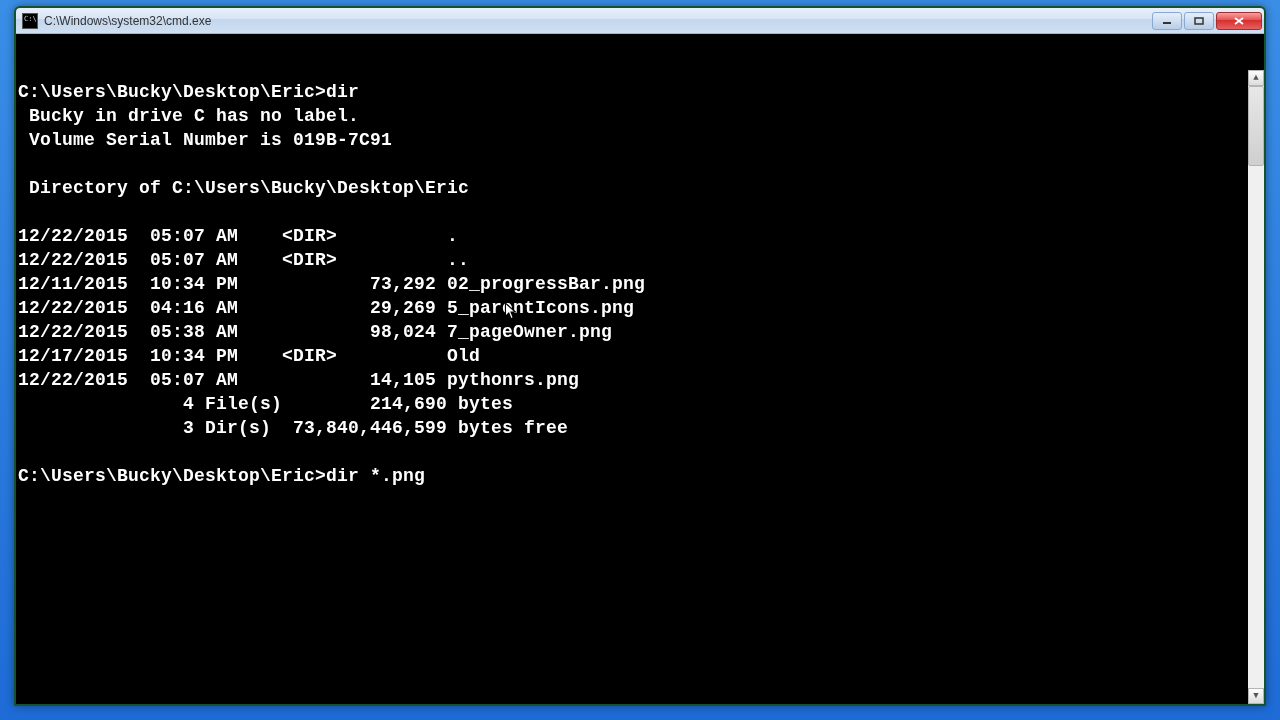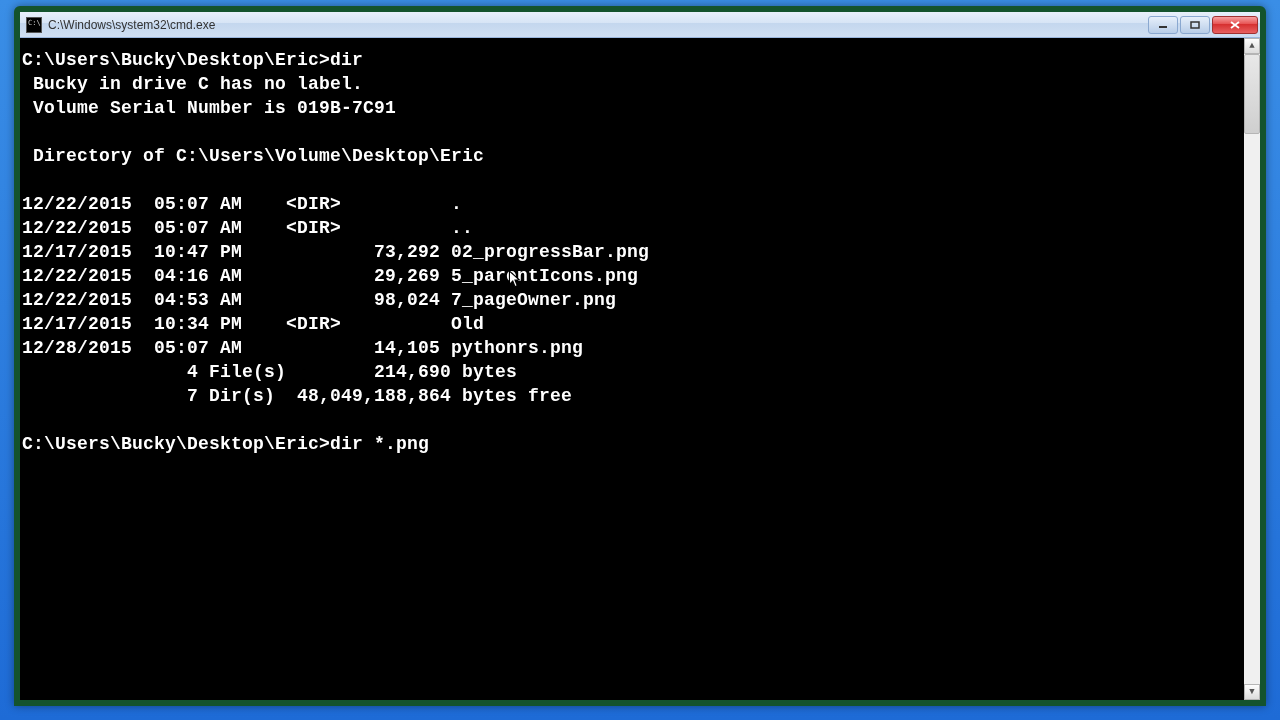--- a/index.html
+++ b/index.html
@@ -8,26 +8,27 @@
     height: 720px;
     background: linear-gradient(to bottom, #3a8ee6 0%, #1e6bd6 100%);
     font-family: "Consolas", "Courier New", monospace;
     overflow: hidden;
     padding: 6px 14px 14px 14px;
   }
   .window {
     width: 100%;
     height: 100%;
     background: #000;
-    border: 6px solid #14532d;
+    border: 2px solid #14532d;
     border-radius: 6px 6px 0 0;
     box-shadow: 0 0 8px rgba(0,0,0,0.4);
     display: flex;
     flex-direction: column;
     overflow: hidden;
+    gap: 36px;
   }
   .titlebar {
     height: 26px;
     background: linear-gradient(to bottom, #e8f0fb 0%, #d6e4f5 45%, #c4d7ee 46%, #d0dff2 100%);
     display: flex;
     align-items: center;
     padding: 0 2px 0 6px;
     border-bottom: 1px solid #9ab6dd;
   }
   .app-icon {
@@ -146,31 +147,31 @@
           </svg>
       </div>
     </div>
   </div>
 
   <div class="console-area">
     <div class="console"><span>C:\Users\Bucky\Desktop\Eric&gt;</span><span>dir</span>
 <span> Bucky in drive C has no label.</span>
 <span> Volume Serial Number is 019B-7C91</span>
 
-<span> Directory of C:\Users\Volume\Desktop\Eric</span>
+<span> Directory of C:\Users\Bucky\Desktop\Eric</span>
 
 <span>12/22/2015  05:07 AM    &lt;DIR&gt;          .</span>
 <span>12/22/2015  05:07 AM    &lt;DIR&gt;          ..</span>
-<span>12/17/2015  10:47 PM            73,292 02_progressBar.png</span>
+<span>12/11/2015  10:34 PM            73,292 02_progressBar.png</span>
 <span>12/22/2015  04:16 AM            29,269 5_parentIcons.png</span>
-<span>12/22/2015  04:53 AM            98,024 7_pageOwner.png</span>
+<span>12/22/2015  05:38 AM            98,024 7_pageOwner.png</span>
 <span>12/17/2015  10:34 PM    &lt;DIR&gt;          Old</span>
-<span>12/28/2015  05:07 AM            14,105 pythonrs.png</span>
+<span>12/22/2015  05:07 AM            14,105 pythonrs.png</span>
 <span>               4 File(s)        214,690 bytes</span>
-<span>               7 Dir(s)  48,049,188,864 bytes free</span>
+<span>               3 Dir(s)  73,840,446,599 bytes free</span>
 
 <span>C:\Users\Bucky\Desktop\Eric&gt;</span><span>dir *.png</span></div>
 
     <div class="scrollbar">
       <div class="sb-btn">▲</div>
       <div class="sb-track">
         <div class="sb-thumb"></div>
       </div>
       <div class="sb-btn">▼</div>
     </div>

